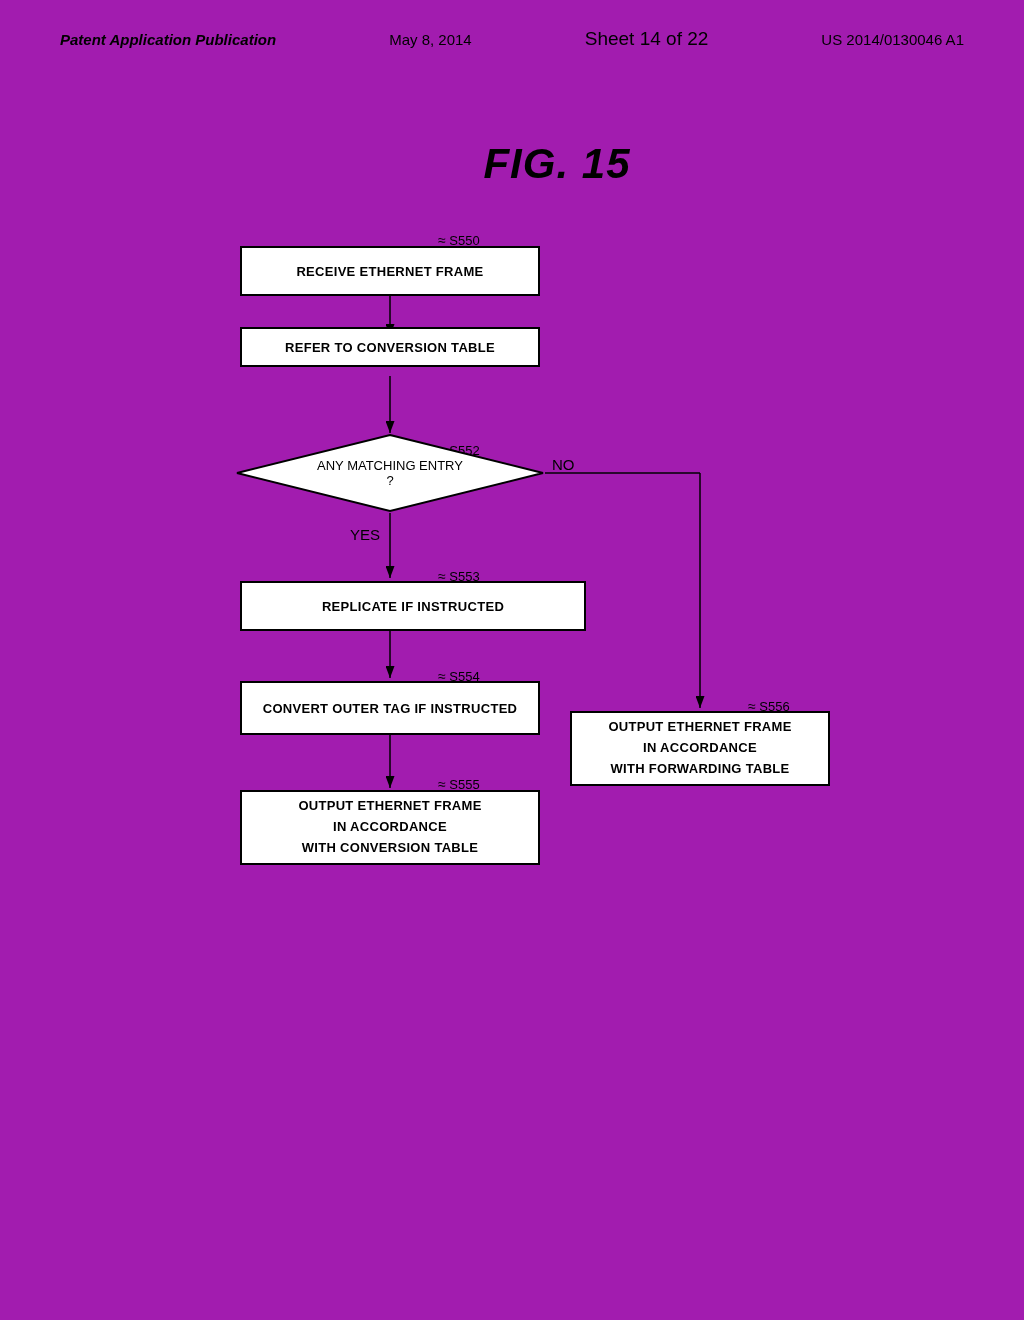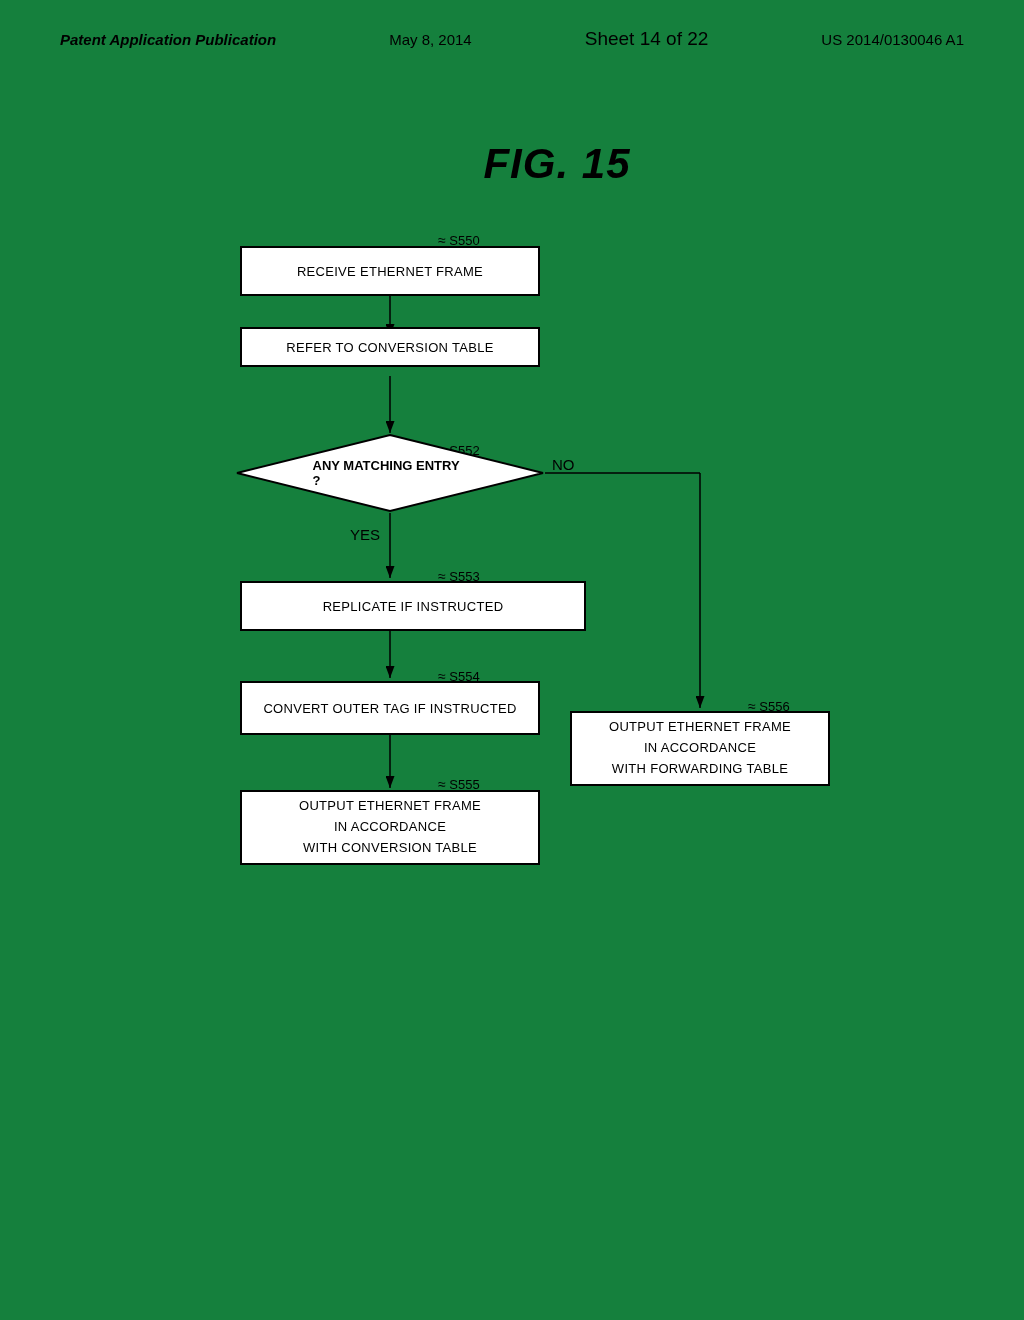--- a/index.html
+++ b/index.html
@@ -6,21 +6,21 @@
     body {
       width: 1024px;
       min-height: 1320px;
       background: #fff;
       font-family: Arial, sans-serif;
       color: #000;
     }
     .page {
       width: 1024px;
       min-height: 1320px;
-      background: #15803d;
+      background: #a21caf;
       position: relative;
       padding: 0;
     }
     
     .header {
       display: flex;
       align-items: baseline;
       justify-content: space-between;
       padding: 28px 60px 0 60px;
       border-bottom: none;
@@ -64,37 +64,38 @@
     
     .flow-box {
       position: absolute;
       border: 2px solid #000;
       background: #fff;
       display: flex;
       align-items: center;
       justify-content: center;
       text-align: center;
       font-size: 13px;
-      font-weight: normal;
+      font-weight: bold;
       letter-spacing: 0.3px;
     }
     
     .flow-diamond-wrapper {
       position: absolute;
     }
     .flow-diamond-wrapper svg {
       display: block;
     }
     .flow-diamond-text {
       position: absolute;
       top: 50%;
       left: 50%;
       transform: translate(-50%, -50%);
+      text-align: center;
       font-size: 13px;
-      font-weight: bold;
+      font-weight: normal;
       pointer-events: none;
     }
     
     .arrows-svg {
       position: absolute;
       top: 0;
       left: 0;
       width: 100%;
       height: 100%;
       pointer-events: none;

